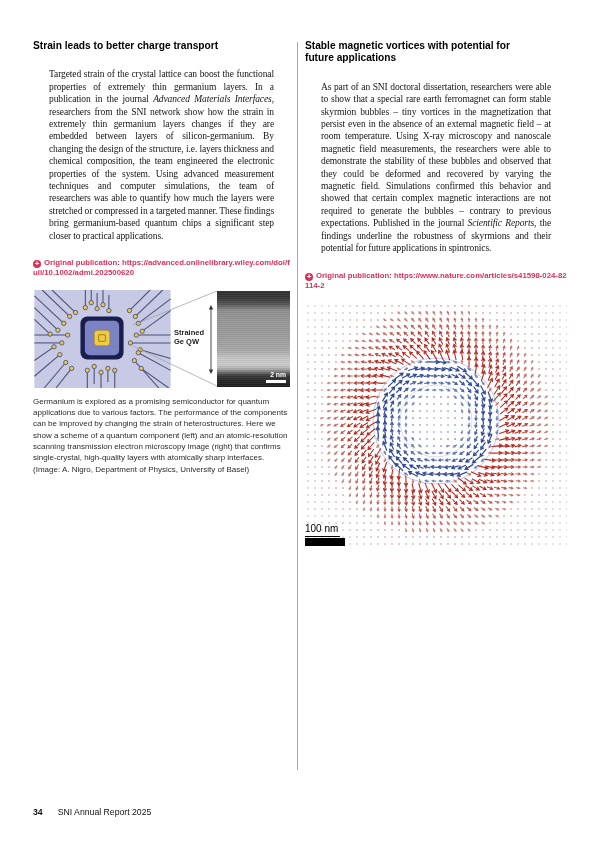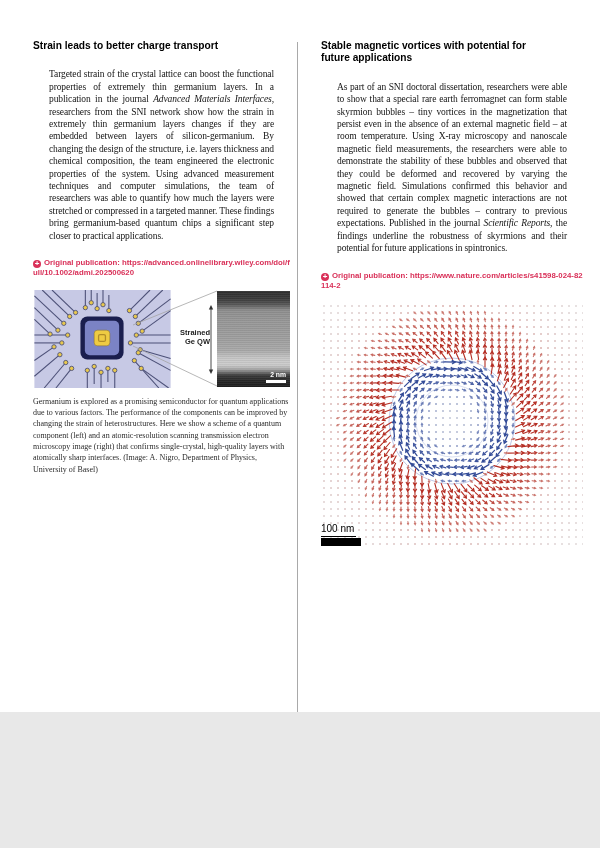--- a/index.html
+++ b/index.html
@@ -1,20 +1,20 @@
 <!DOCTYPE html>
 <html style="--accent: #d93058;"><head>
 <meta charset="utf-8">
 <style>
   html,body{margin:0;padding:0;background:#e8e8e8;}
-  .page{position:relative;width:600px;height:712px;background:#ffffff;overflow:hidden;
+  .page{position:relative;width:600px;height:848px;background:#ffffff;overflow:hidden;
         font-family:"Liberation Sans",sans-serif;color:#111;}
   .col{position:absolute;top:40px;}
   .col-left{left:33px;width:257px;}
-  .col-right{left:321px;width:262px;}
+  .col-right{left:305px;width:262px;}
   .divider{position:absolute;left:297px;top:42px;width:1px;height:728px;background:#a9a9a9;}
 
   h3.heading{margin:0 0 3px 0;font-size:10.2px;line-height:12.4px;font-weight:bold;color:#000;
              font-family:"Liberation Sans",sans-serif;white-space:pre-line;}
   p.body{margin:16px;font-family:"Liberation Serif",serif;font-size:9.5px;line-height:12.4px;
          text-align:justify;color:#141414;letter-spacing:-0.1px;word-spacing:-0.2px;}
   p.body .it{font-style:italic;}
 
   .pub{margin-top:4px;font-size:7.8px;line-height:9.8px;font-weight:bold;color:var(--accent);
        cursor:pointer;}
@@ -29,25 +29,25 @@
   .callout{position:absolute;left:0;top:0;width:257px;height:100px;}
   .stem{position:absolute;left:184px;top:3px;width:73px;height:96px;
         background:
           repeating-linear-gradient(180deg, rgba(255,255,255,0.05) 0 1px, rgba(0,0,0,0.05) 1px 2px),
           linear-gradient(180deg,#2e2e2e 0%,#3a3a3a 8%,#585858 14%,#8e8e8e 20%,#979797 30%,
            #9b9b9b 40%,#a1a1a1 52%,#aaaaaa 62%,#c7c7c7 70%,#cccccc 77%,#adadad 81%,
            #3a3a3a 88%,#262626 94%,#1f1f1f 100%);}
   .stem-scale{position:absolute;right:4px;bottom:9px;color:#fff;font-size:6.8px;font-weight:bold;
         text-align:right;}
   .stem-scalebar{position:absolute;right:4px;bottom:4px;width:20px;height:3px;background:#fff;}
-  .stem-label{position:absolute;left:141px;top:40px;width:36px;text-align:right;
+  .stem-label{position:absolute;left:141px;top:40px;width:36px;text-align:left;
         font-size:7.5px;line-height:9.2px;font-weight:bold;color:#222;white-space:pre-line;}
 
   .caption{margin-top:8px;font-size:8px;line-height:11.3px;color:#2b2b2b;
-        font-family:Liberation Serif, serif;}
+        font-family:Liberation Sans, sans-serif;}
 
   .fig-skyrmion{position:relative;margin-top:13px;width:262px;height:250px;}
   .sky-scale{position:absolute;left:0px;top:215px;}
   .sky-scale-text{font-size:10px;line-height:15px;color:#000;border-bottom:1px solid #000;
         display:inline-block;padding:0 2px 0 0;}
   .sky-scale-bar{width:40px;height:8px;background:#000;margin-top:1px;}
 
   .footer{position:absolute;left:33px;top:807px;font-size:8.7px;color:#111;}
   .footer .pagenum{font-weight:bold;margin-right:15px;}
 </style>

